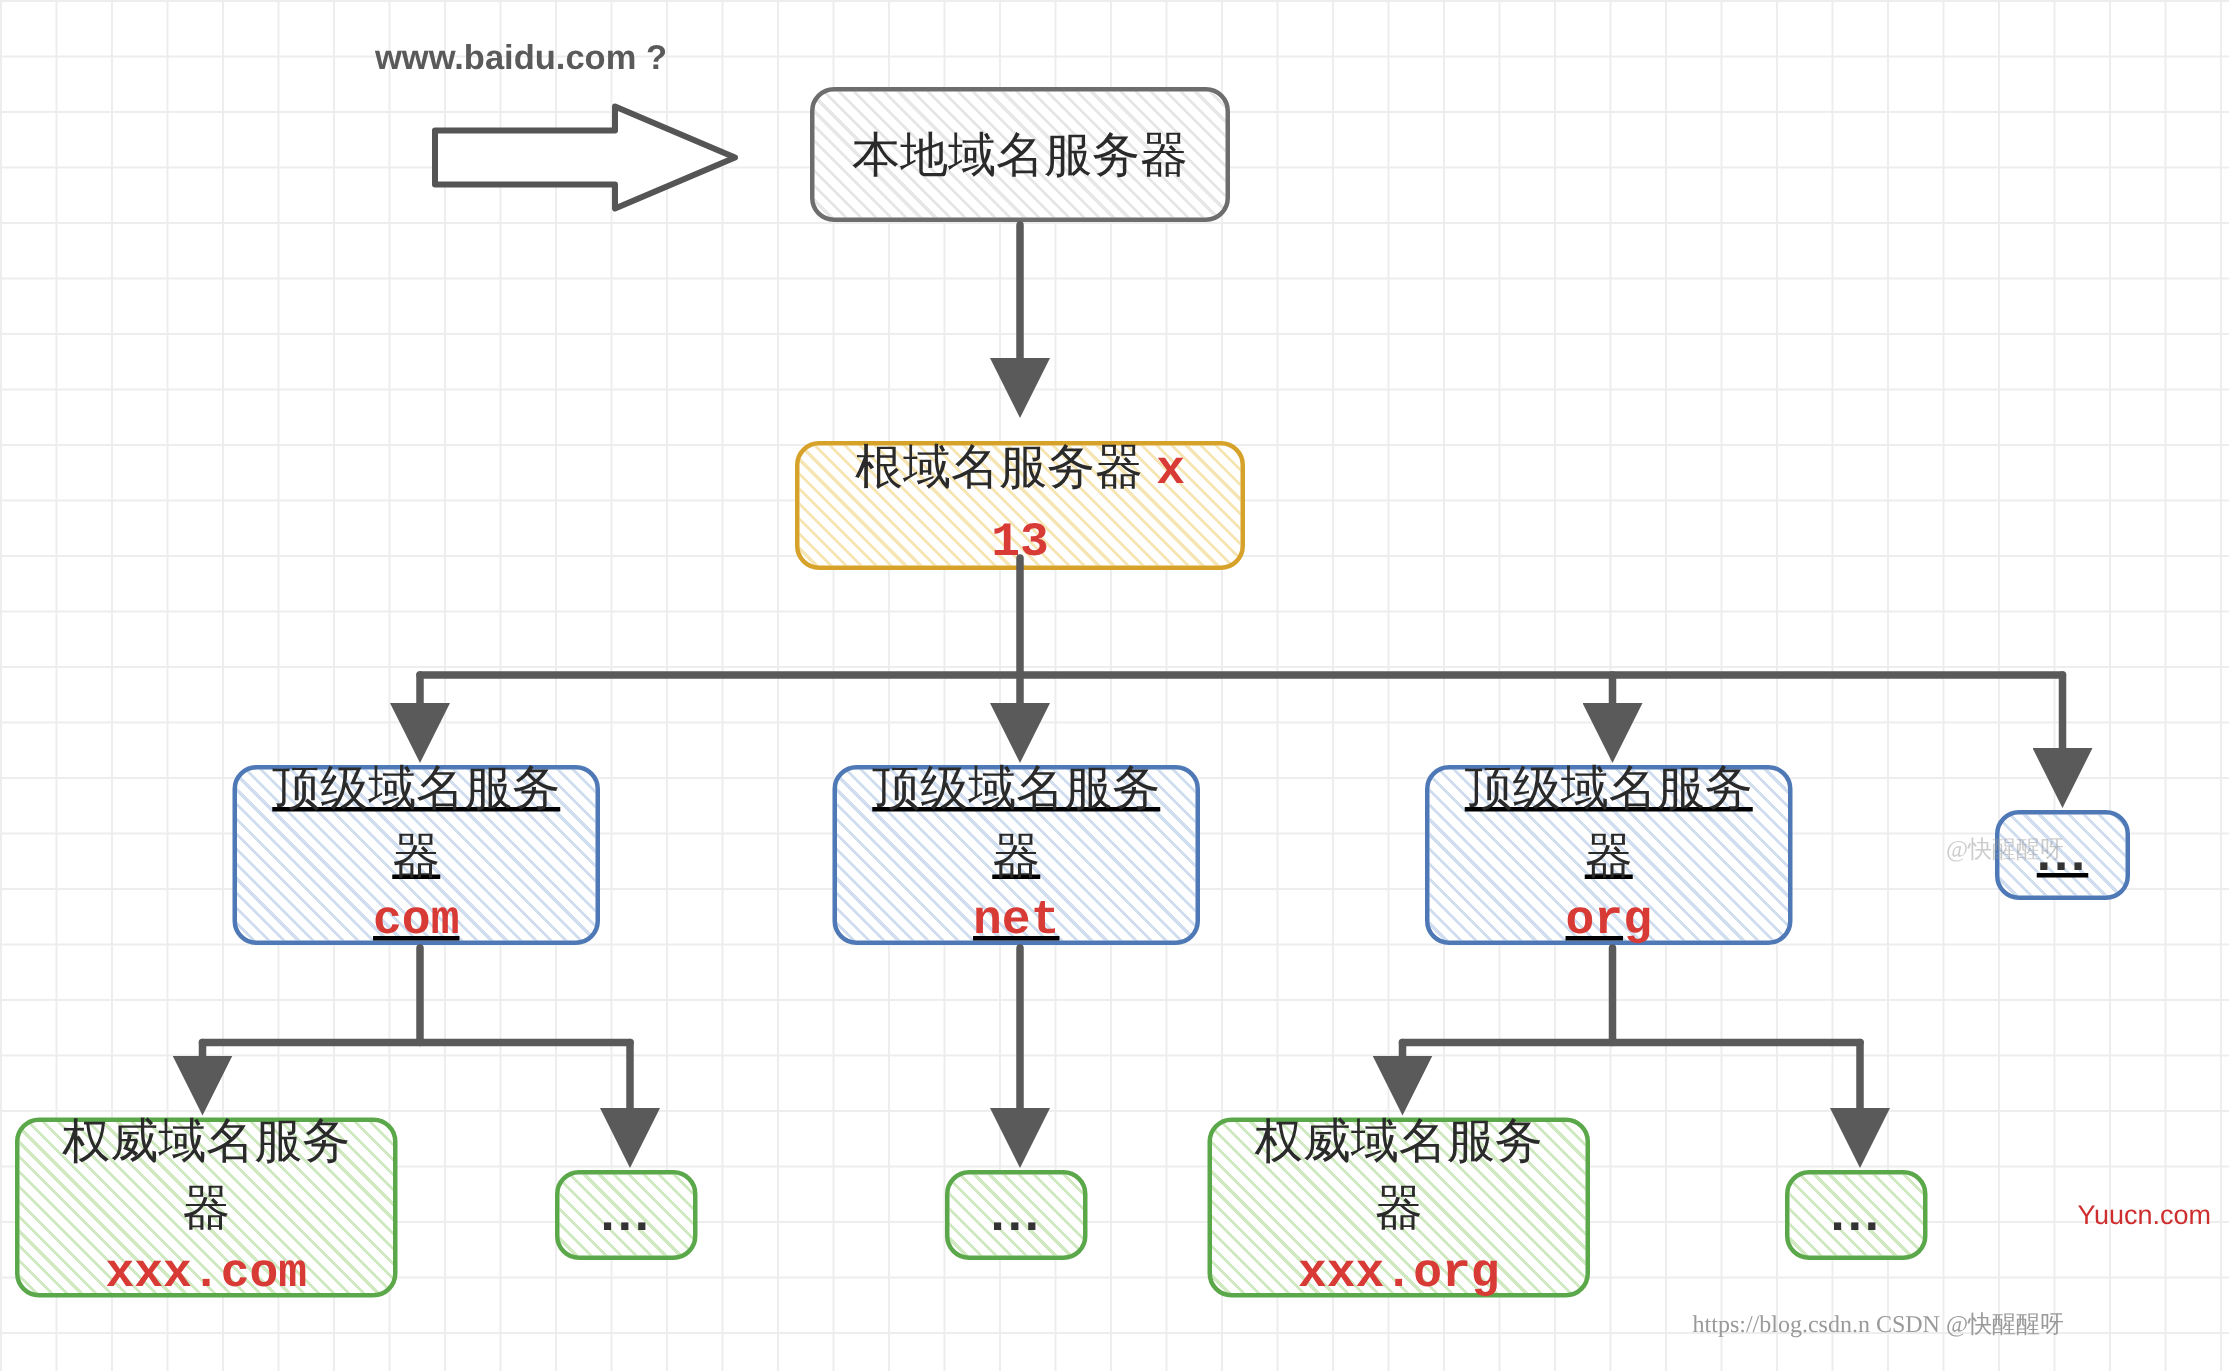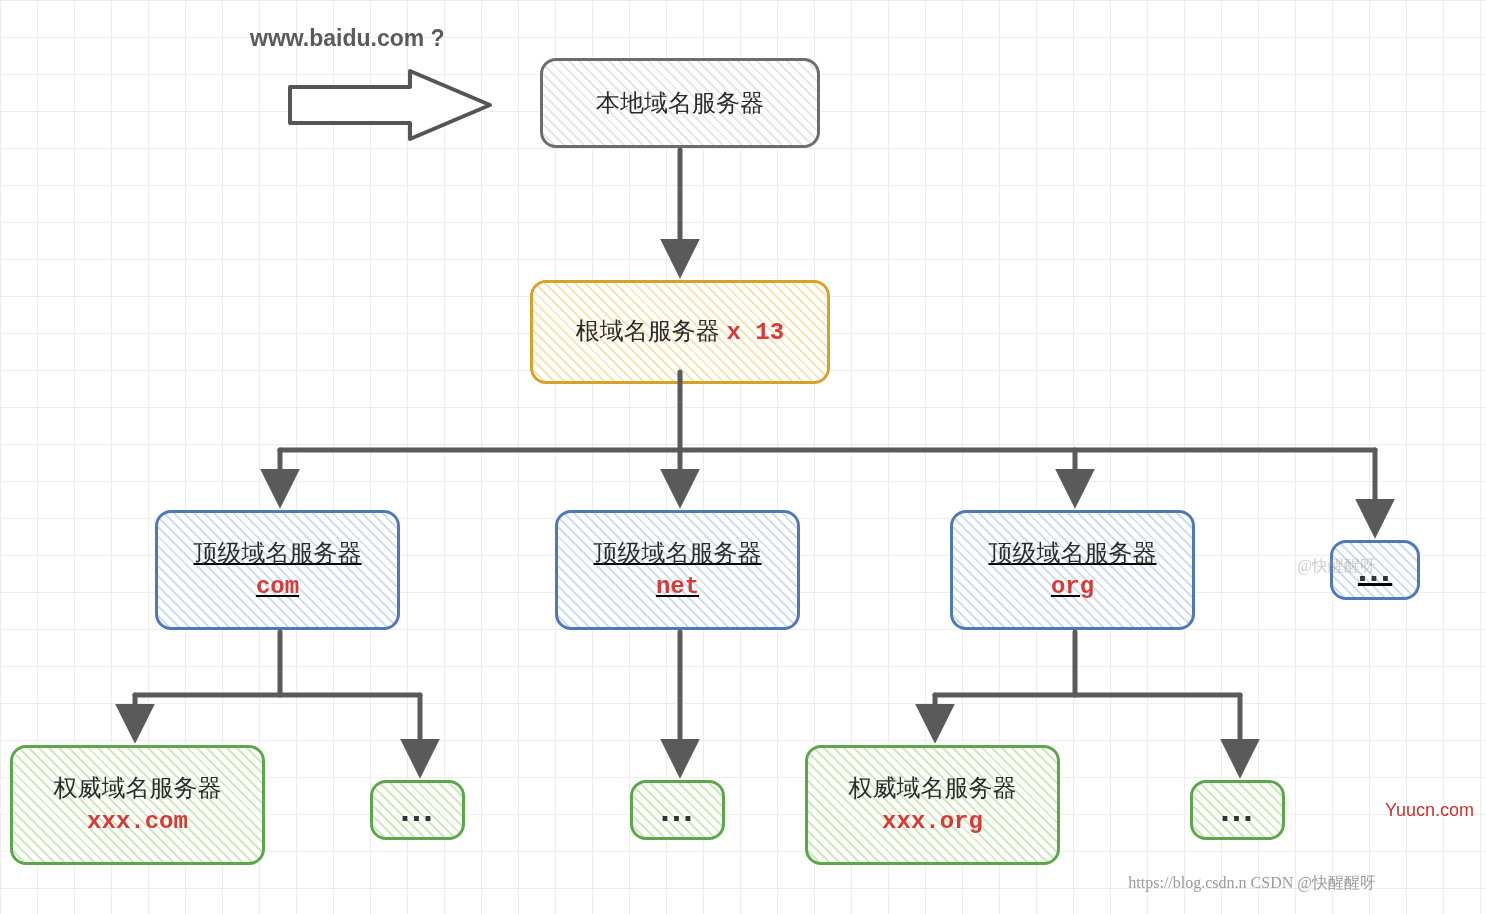--- a/index.html
+++ b/index.html
@@ -53,21 +53,21 @@
 
   
   .node {
     position: absolute;
     border-radius: 16px;
     display: flex;
     flex-direction: column;
     align-items: center;
     justify-content: center;
     text-align: center;
-    font-size: 24px;
+    font-size: 32px;
     line-height: 1.4;
     padding: 6px 16px;
     border: 3px solid #555;
   }
   .node.grey  { border-color: #6d6d6d; }
   .node.yellow{ border-color: #d7a22a; }
   .node.blue  { border-color: #4f79b6; }
   .node.green { border-color: #5ba84a; }
 
   .small {
@@ -130,21 +130,21 @@
   <div class="query" style="left:250px; top:25px;">www.baidu.com  ?</div>
 
   <svg class="big-arrow" style="left:280px; top:65px;" width="220" height="80">
     <polygon points="10,22 130,22 130,6 210,40 130,74 130,58 10,58" fill="#fff" stroke="#555" stroke-width="4" stroke-linejoin="round"></polygon>
   </svg>
 
   <div class="node grey hatch-grey" style="left:540px; top:58px; width:280px; height:90px;">
     <span class="black-text">本地域名服务器</span>
   </div>
 
-  <div class="node yellow hatch-yellow" style="left:530px; top:280px; width:300px; height:104px;">
+  <div class="node yellow hatch-yellow" style="left:530px; top:294px; width:300px; height:86px;">
     <span>
       <span class="black-text">根域名服务器</span>
       <span class="red-text">
         <span>x</span>
         <span>13</span>
       </span>
     </span>
   </div>
 
   <div class="node blue hatch-blue" style="left:155px; top:510px; width:245px; height:120px;">

